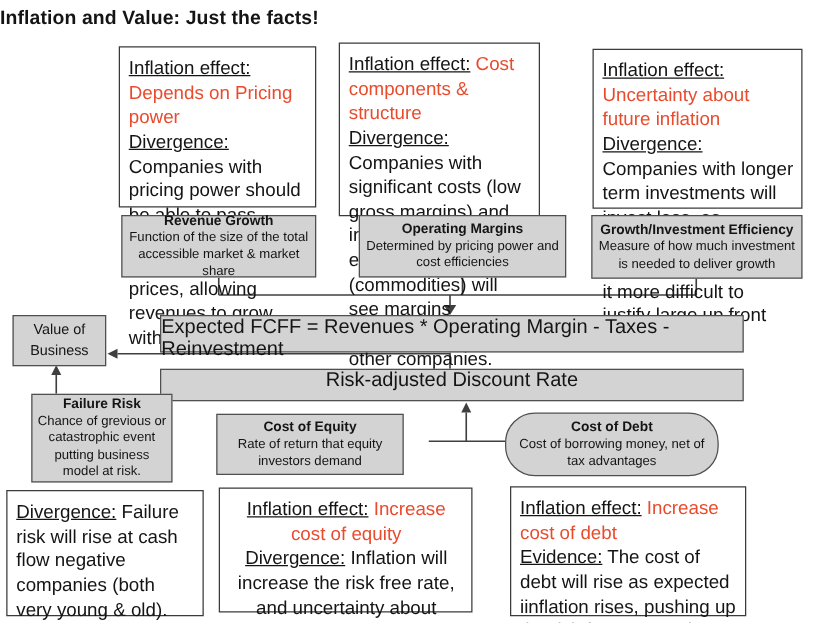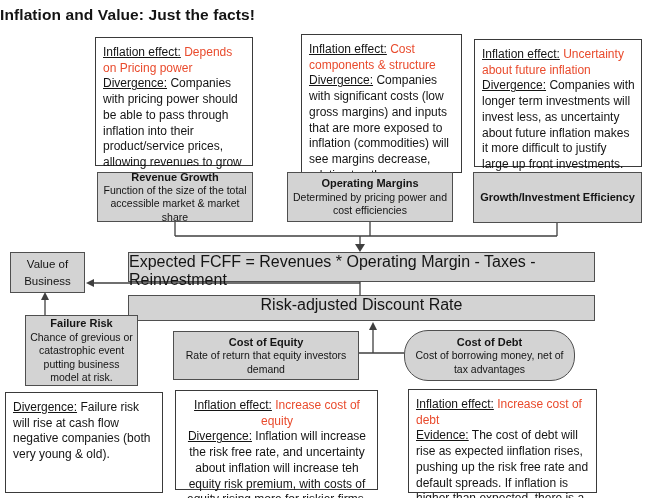--- a/index.html
+++ b/index.html
@@ -1,20 +1,20 @@
 <!DOCTYPE html>
 <html><head>
 <meta charset="utf-8">
 <style>
   html,body{margin:0;padding:0;background:#ffffff;}
   body{width:663px;height:498px;position:relative;font-family:"Liberation Sans",sans-serif;color:#141414;}
   .canvas{position:absolute;left:0;top:0;width:663px;height:498px;}
   .title{position:absolute;left:0;top:6px;width:663px;text-align:left;font-size:15.5px;font-weight:bold;letter-spacing:.1px;}
   .box{position:absolute;box-sizing:border-box;}
-  .white-box{background:#ffffff;border:1.6px solid #3a3a3a;padding:7px 6px 5px 7px;font-size:12px;line-height:1.31;}
+  .white-box{background:#ffffff;border:1.6px solid #3a3a3a;padding:7px 6px 5px 7px;font-size:15px;line-height:1.31;}
   .seg{margin:0;}
   .u{text-decoration:underline;}
   .red{color:var(--red,#e94b2d);}
   .gray-box{background:var(--grayfill,#d3d3d3);border:1.4px solid #4f4f4f;display:flex;flex-direction:column;justify-content:center;text-align:center;padding:2px 4px;}
   .gray-box .t{font-weight:bold;font-size:11px;line-height:1.3;}
   .gray-box .b{font-size:10.5px;line-height:1.28;}
   .bar{background:var(--grayfill,#d3d3d3);border:1.4px solid #4f4f4f;display:flex;align-items:flex-start;justify-content:center;font-size:16px;}
   .vob{font-size:11.5px;line-height:1.45;}
   svg.lines{position:absolute;left:0;top:0;}
 </style>
@@ -44,60 +44,61 @@
     </g>
   </svg>
 
   <div class="title">Inflation and Value: Just the facts!</div>
 
   <div class="box white-box" style="left:95px;top:37px;width:158px;height:129px;">
     <p class="seg"><span class="u">Inflation effect:</span> <span class="red">Depends on Pricing power</span></p>
     <p class="seg"><span class="u">Divergence:</span> <span>Companies with pricing power should be able to pass through inflation into their product/service prices, allowing revenues to grow with inflation.</span></p>
   </div>
 
-  <div class="box white-box" style="left:271px;top:34px;width:161px;height:139px;margin-left:30px;">
+  <div class="box white-box" style="left:271px;top:34px;width:161px;height:139px;">
     <p class="seg"><span class="u">Inflation effect:</span> <span class="red">Cost components &amp; structure</span></p>
     <p class="seg"><span class="u">Divergence:</span> <span>Companies with significant costs (low gross margins) and inputs that are more exposed to inflation (commodities) will see margins decrease, relative to other companies.</span></p>
   </div>
 
   <div class="box white-box" style="left:474px;top:39px;width:168px;height:128px;">
     <p class="seg"><span class="u">Inflation effect:</span> <span class="red">Uncertainty about future inflation</span></p>
     <p class="seg"><span class="u">Divergence:</span> <span>Companies with longer term investments will invest less, as uncertainty about future inflation makes it more difficult to justify large up front investments.</span></p>
   </div>
 
   <div class="box gray-box" style="left:97px;top:172px;width:156px;height:50px;">
     <div class="t">Revenue Growth</div>
     <div class="b">Function of the size of the total accessible market &amp; market share</div>
   </div>
   <div class="box gray-box" style="left:287px;top:172px;width:166px;height:50px;">
     <div class="t">Operating Margins</div>
     <div class="b">Determined by pricing power and cost efficiencies</div>
   </div>
   <div class="box gray-box" style="left:473px;top:172px;width:169px;height:51px;">
     <div class="t">Growth/Investment Efficiency</div>
+    <div class="b">Measure of how much investment is needed to deliver growth</div>
   </div>
 
   <div class="box gray-box vob" style="left:10px;top:252px;width:75px;height:41px;">
     <div>Value of Business</div>
   </div>
 
   <div class="box bar" style="left:128px;top:252px;width:467px;height:30px;">
     <span>Expected FCFF = Revenues * Operating Margin - Taxes - Reinvestment</span>
   </div>
 
   <div class="box bar" style="left:128px;top:295px;width:467px;height:26px;">
     <span>Risk-adjusted Discount Rate</span>
   </div>
 
   <div class="box gray-box" style="left:25px;top:315px;width:113px;height:71px;">
     <div class="t">Failure Risk</div>
     <div class="b">Chance of grevious or catastrophic event putting business model at risk.</div>
   </div>
 
-  <div class="box gray-box" style="left:173px;top:331px;width:186px;height:49px;">
+  <div class="box gray-box" style="left:173px;top:331px;width:150px;height:49px;">
     <div class="t">Cost of Equity</div>
     <div class="b">Rate of return that equity investors demand</div>
   </div>
   <div class="box gray-box" style="left:404px;top:330px;width:171px;height:51px;border-radius:24px;">
     <div class="t">Cost of Debt</div>
     <div class="b">Cost of borrowing money, net of tax advantages</div>
   </div>
 
   <div class="box white-box" style="left:5px;top:392px;width:158px;height:101px;">
     <p class="seg"><span class="u">Divergence:</span> <span>Failure risk will rise at cash flow negative companies (both very young &amp; old).</span></p>

